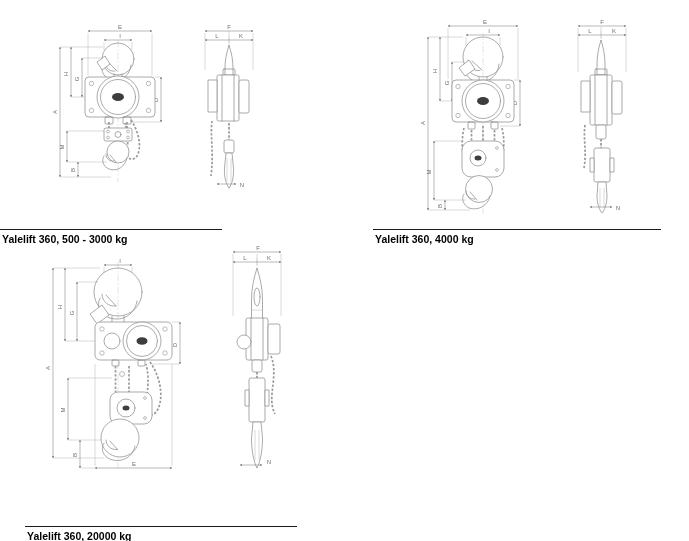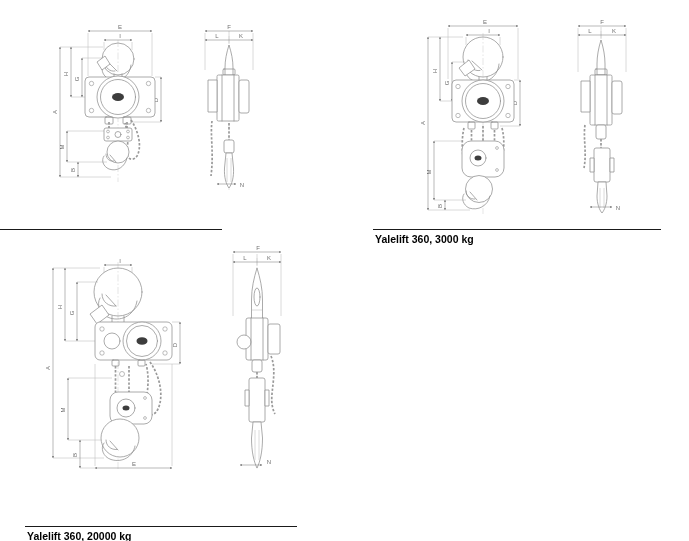--- a/index.html
+++ b/index.html
@@ -337,20 +337,21 @@
     <g>
       <path class="lnf" d="M253,422 L261,422 L262.5,438 C262.5,452 260,462 257,468 C254,462 251.5,452 251.5,438 Z"></path>
       <path class="thin" d="M255,430 V460 M259,430 V460"></path>
     </g>
     <path class="dim" d="M240,465 H262" marker-start="url(#arr)" marker-end="url(#arr)"></path>
     <text class="lbl" x="269" y="463.5">N</text>
   </g>
 </svg>
 
 <div class="rule" style="left:0;top:229px;width:222px"></div>
+<div class="fig-title" style="left:2px;top:233px">Yalelift 360, 500 - 3000 kg</div>
 
 <div class="rule" style="left:373px;top:229px;width:288px"></div>
-<div class="fig-title" style="left:375px;top:233px">Yalelift 360, 3000 kg</div>
+<div class="fig-title" style="left:375px;top:233px">Yalelift 360, 4000 kg</div>
 
 <div class="rule" style="left:25px;top:526px;width:272px"></div>
 <div class="fig-title" style="left:27px;top:530px">Yalelift 360, 20000 kg</div>
 
 </div>
 
 </body></html>

